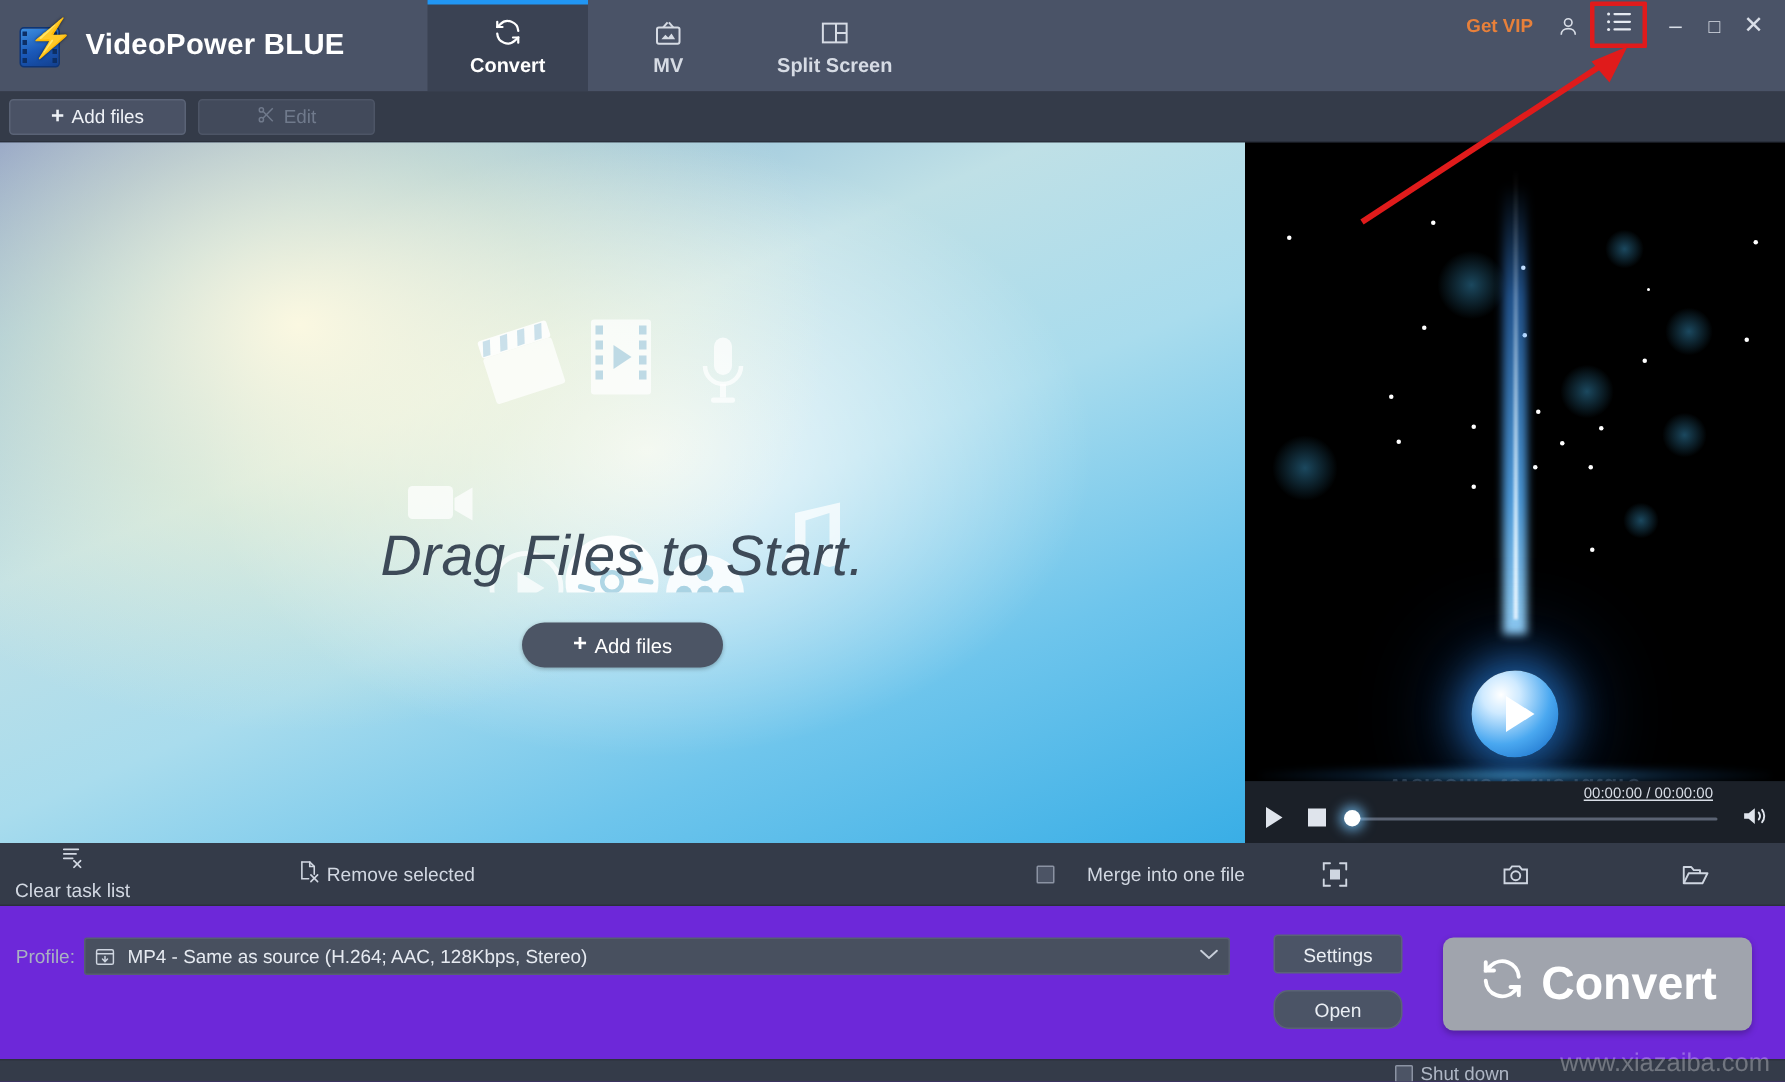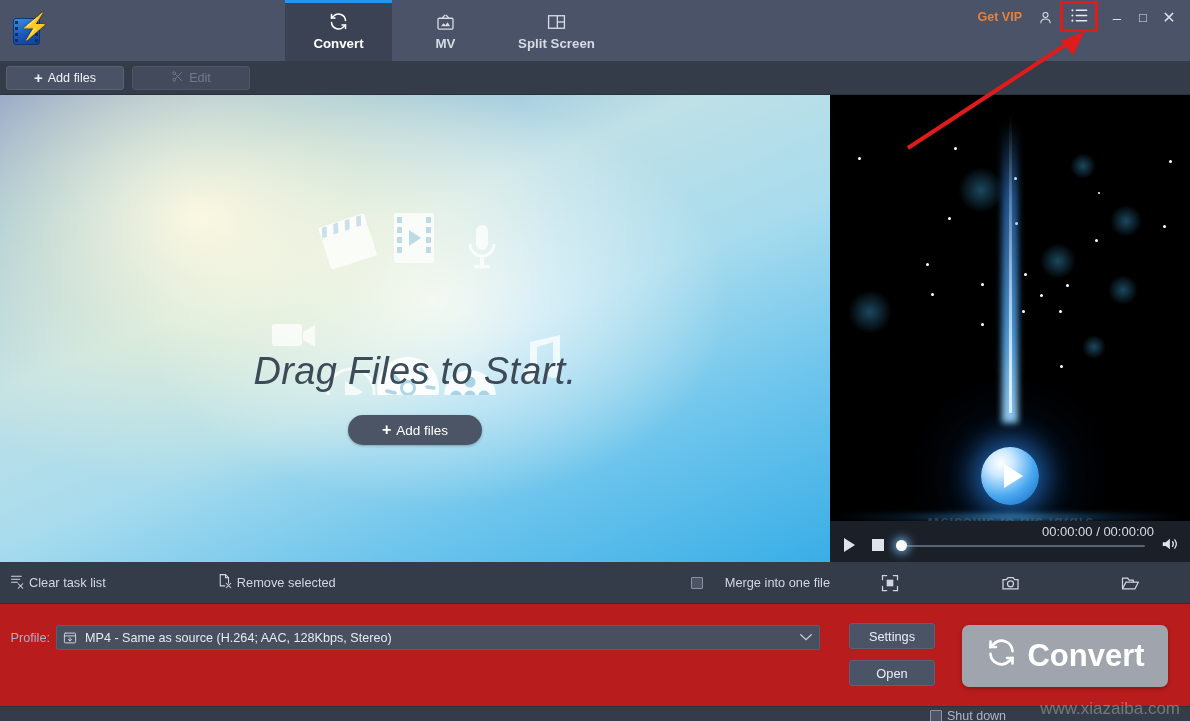--- a/index.html
+++ b/index.html
@@ -176,36 +176,36 @@
   
   .taskbar {
     position: absolute; left: 0; top: 562px;
     width: 830px; height: 42px;
     background: #343b49;
     border-bottom: 1px solid #2a303c;
     display: flex; align-items: center;
     color: #d2d8e2; font-size: 12.8px;
   }
   .task-item { display: flex; align-items: center; gap: 4px; }
-  .ti-clear  { margin-left: 10px; }
+  .ti-clear  { margin-left: 10px; flex-direction: column; }
   .ti-remove { margin-left: 112px; }
   .ti-merge  { margin-left: auto; margin-right: 0; gap: 22px; text-align: right; }
   .cbox {
     width: 12px; height: 12px;
     border: 1px solid #8b93a3;
     background: #4c5465;
     border-radius: 1px;
     flex: 0 0 auto;
   }
 
   
   .bottom {
     position: absolute; left: 0; top: 604px;
     width: 1190px; height: 117px;
-    background: #b91c1c;
+    background: #6d28d9;
   }
   .row {
     position: absolute; left: 0;
     display: flex; align-items: center;
     color: #aeb6c4; font-size: 12.7px;
   }
   .row.profile { top: 21px; }
   .row.output  { top: 58px; }
   .row-label { width: 56px; text-align: right; padding-right: 6px; color: #a9b2c1; }
   .field {
@@ -230,21 +230,21 @@
     position: absolute;
     width: 86px; height: 26px;
     background: #4b5466;
     border: 1px solid #59melt;
     border: 1px solid #5a6376;
     border-radius: 3px;
     color: #eaeef4; font-size: 12.8px;
     display: flex; align-items: center; justify-content: center;
   }
   .side-btn.settings { left: 849px; top: 623px; }
-  .side-btn.open     { left: 849px; top: 660px; }
+  .side-btn.open     { left: 849px; top: 660px; border-radius: 10px; }
 
   .convert-btn {
     position: absolute; left: 962px; top: 625px;
     width: 206px; height: 62px;
     background: #a0a4ad;
     border-radius: 7px;
     color: #ffffff;
     font-size: 31px; font-weight: bold;
     display: flex; align-items: center; justify-content: center; gap: 9px;
     box-shadow: 0 2px 4px rgba(0,0,0,.25);
@@ -315,22 +315,22 @@
   .star { position: absolute; background: #ffffff; border-radius: 50%; }
   .glow { position: absolute; border-radius: 50%; background: radial-gradient(circle, rgba(60,160,210,.45) 0%, rgba(30,90,140,0) 70%); }
 
   
   .pv-controls {
     position: absolute; left: 830px; top: 521px;
     width: 360px; height: 41px;
     background: #1b2028;
   }
   .pv-time {
-    position: absolute; right: 36px; top: 3px;
-    color: #d8dde6; font-size: 13px;
+    position: absolute; right: 48px; top: 3px;
+    color: #d8dde6; font-size: 10px; text-decoration: underline;
   }
   .pv-play-s {
     position: absolute; left: 14px; top: 17px;
     width: 0; height: 0;
     border-left: 11px solid #dfe4ec;
     border-top: 7px solid transparent;
     border-bottom: 7px solid transparent;
   }
   .pv-stop-s {
     position: absolute; left: 42px; top: 18px;
@@ -399,20 +399,21 @@
 
 <div id="app">
 
   <div class="titlebar">
 
     <div class="brand">
       <div class="logo">
         <div class="strip"></div>
         <div class="bolt">⚡</div>
       </div>
+      <div class="brand-name">VideoPower BLUE</div>
     </div>
 
     <div class="tabs">
       <div class="tab active">
         <span class="ico">
           <svg width="21" height="21" viewBox="0 0 24 24" fill="none" stroke="#ffffff" stroke-width="1.7" stroke-linecap="round">
             <path d="M20 11a8 8 0 0 0-13.6-5.2L4 8"></path>
             <path d="M4 13a8 8 0 0 0 13.6 5.2L20 16"></path>
             <path d="M4 4v4h4"></path>
               <path d="M20 20v-4h-4"></path>

